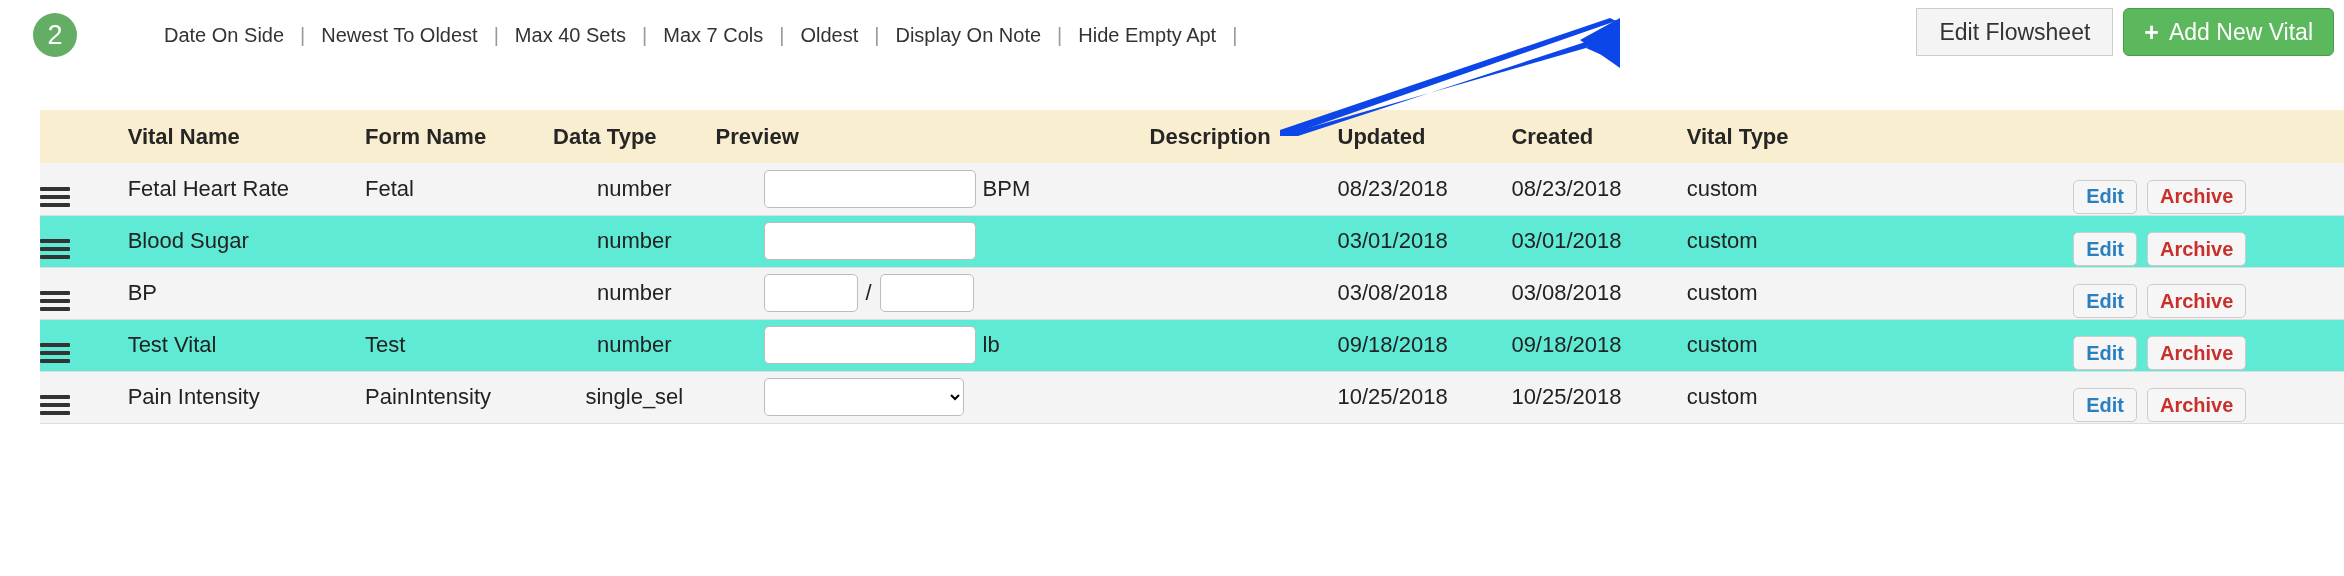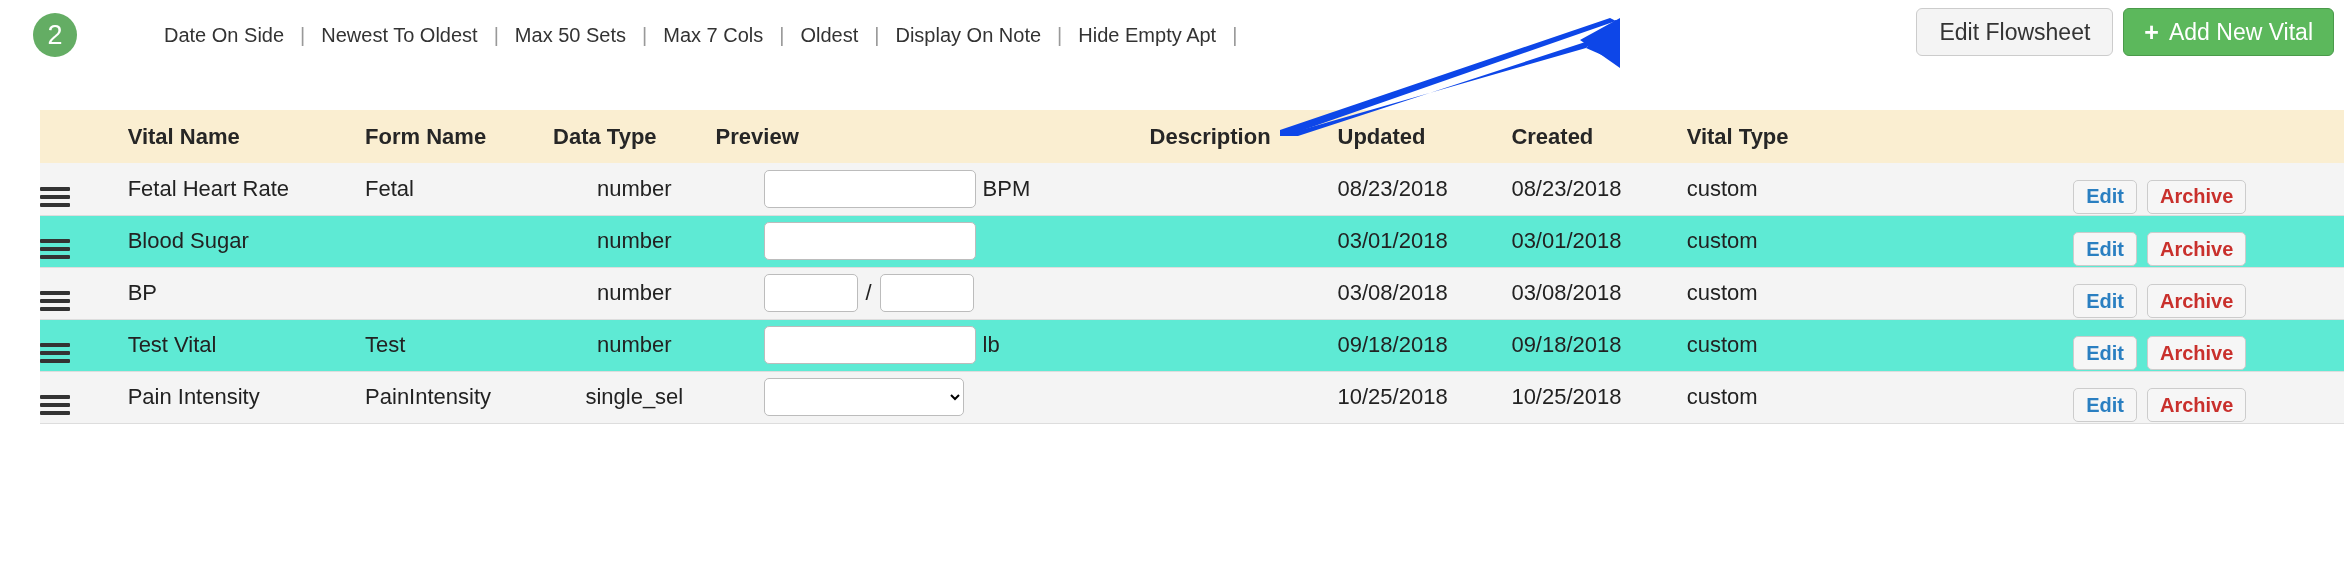--- a/index.html
+++ b/index.html
@@ -71,21 +71,21 @@
     position: absolute;
     right: 10px; top: 8px;
     display: flex;
     align-items: center;
     gap: 10px;
   }
   .btn-flowsheet {
     height: 48px;
     padding: 0 22px;
     border: 1px solid #cccccc;
-    border-radius: 6px;
+    border-radius: 0;
     background: #f4f4f4;
     color: #333333;
     font-size: 23px;
     font-family: "Liberation Sans", sans-serif;
     display: flex;
     align-items: center;
     justify-content: center;
     cursor: pointer;
   }
   .btn-addvital {
@@ -255,21 +255,21 @@
 <div id="page">
 
   <div class="header">
     <div class="badge">2</div>
 
     <div class="toolbar">
       <a class="tb-link" href="#">Date On Side</a>
       <span class="tb-sep">|</span>
       <a class="tb-link" href="#">Newest To Oldest</a>
       <span class="tb-sep">|</span>
-      <a class="tb-link" href="#">Max 50 Sets</a>
+      <a class="tb-link" href="#">Max 40 Sets</a>
       <span class="tb-sep">|</span>
       <a class="tb-link" href="#">Max 7 Cols</a>
       <span class="tb-sep">|</span>
       <a class="tb-link" href="#">Oldest</a>
       <span class="tb-sep">|</span>
       <a class="tb-link" href="#">Display On Note</a>
       <span class="tb-sep">|</span>
       <a class="tb-link" href="#">Hide Empty Apt</a>
       <span class="tb-sep">|</span>
     </div>

